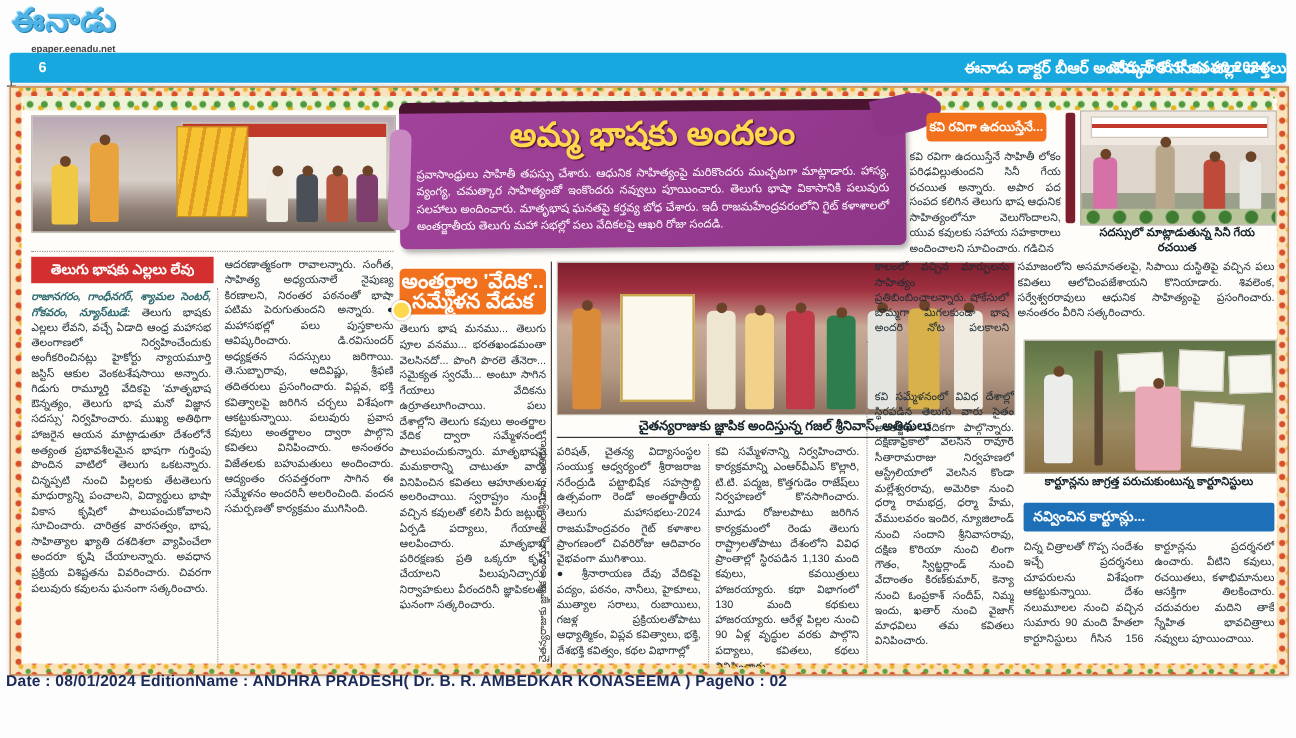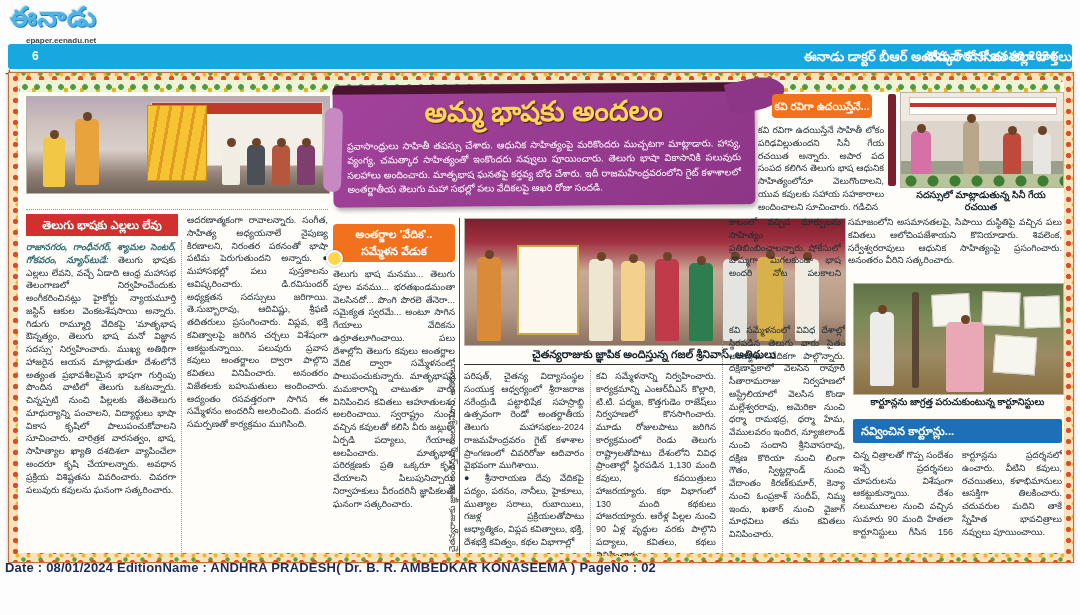--- a/index.html
+++ b/index.html
@@ -113,21 +113,21 @@
   </div>
   <div class="vline" style="left:181px;top:240px;height:316px;"></div>
   <div class="body-txt" style="left:187px;top:214px;width:141px;height:342px;">ఆదరణాత్మకంగా రావాలన్నారు. సంగీత, సాహిత్య అధ్యయనాలే నైపుణ్య కిరణాలని, నిరంతర పఠనంతో భాషా పటిమ పెరుగుతుందని అన్నారు. ● మహాసభల్లో పలు పుస్తకాలను ఆవిష్కరించారు. డి.రవిసుందర్ అధ్యక్షతన సదస్సులు జరిగాయి. తె.సుబ్బారావు, ఆదివిష్ణు, శ్రీఫణి తదితరులు ప్రసంగించారు. విప్లవ, భక్తి కవిత్వాలపై జరిగిన చర్చలు విశేషంగా ఆకట్టుకున్నాయి. పలువురు ప్రవాస కవులు అంతర్జాలం ద్వారా పాల్గొని కవితలు వినిపించారు. అనంతరం విజేతలకు బహుమతులు అందించారు. ఆద్యంతం రసవత్తరంగా సాగిన ఈ సమ్మేళనం అందరినీ అలరించింది. వందన సమర్పణతో కార్యక్రమం ముగిసింది.</div>
 
   <div class="banner">
     <div class="banner-top"></div>
     <div class="banner-title">అమ్మ భాషకు అందలం</div>
     <div class="banner-intro">ప్రవాసాంధ్రులు సాహితీ తపస్సు చేశారు. ఆధునిక సాహిత్యంపై మరికొందరు ముచ్చటగా మాట్లాడారు. హాస్య, వ్యంగ్య, చమత్కార సాహిత్యంతో ఇంకొందరు నవ్వులు పూయించారు. తెలుగు భాషా వికాసానికి పలువురు సలహాలు అందించారు. మాతృభాష ఘనతపై కర్తవ్య బోధ చేశారు. ఇదీ రాజమహేంద్రవరంలోని గైట్ కళాశాలలో అంతర్జాతీయ తెలుగు మహా సభల్లో పలు వేదికలపై ఆఖరి రోజు సందడి.</div>
   </div>
 
-  <div class="hbox hbox-orange" style="left:333px;top:224px;width:122px;height:36px;font-size:11px;line-height:17px;padding-top:2px;">
+  <div class="hbox hbox-orange" style="left:333px;top:224px;width:122px;height:36px;font-size:17px;line-height:17px;padding-top:2px;">
     <div>అంతర్జాల 'వేదిక'..</div>
     <div>సమ్మేళన వేడుక</div>
   </div>
   <div class="bullet-dot" style="left:326px;top:250px;"></div>
   <div class="body-txt" style="left:333px;top:268px;width:122px;height:288px;">తెలుగు భాష మనము... తెలుగు పూల వనము... భరతఖండమంతా వెలసినదో... పొంగి పొరలె తేనెరా... సమైక్యత స్వరమే... అంటూ సాగిన గేయాలు వేదికను ఉర్రూతలూగించాయి. పలు దేశాల్లోని తెలుగు కవులు అంతర్జాల వేదిక ద్వారా సమ్మేళనంలో పాలుపంచుకున్నారు. మాతృభాషపై మమకారాన్ని చాటుతూ వారు వినిపించిన కవితలు ఆహూతులను అలరించాయి. స్వరాష్ట్రం నుంచి వచ్చిన కవులతో కలిసి వీరు జట్లుగా ఏర్పడి పద్యాలు, గేయాలు ఆలపించారు. మాతృభాష పరిరక్షణకు ప్రతి ఒక్కరూ కృషి చేయాలని పిలుపునిచ్చారు. నిర్వాహకులు వీరందరినీ జ్ఞాపికలతో ఘనంగా సత్కరించారు.</div>
 
   <div class="vline" style="left:459px;top:218px;height:338px;border-left:1px solid #444;"></div>
   <div class="vtext">చైతన్యరాజుకు జ్ఞాపిక అందిస్తున్న గజల్ శ్రీనివాస్, అతిథులు</div>
 
   <div class="photo" style="left:464px;top:218px;width:380px;height:126px;background:linear-gradient(180deg,#7e1f2e 0%,#a03040 18%,#c8aa96 42%,#b59a85 72%,#8c7260 100%);">

